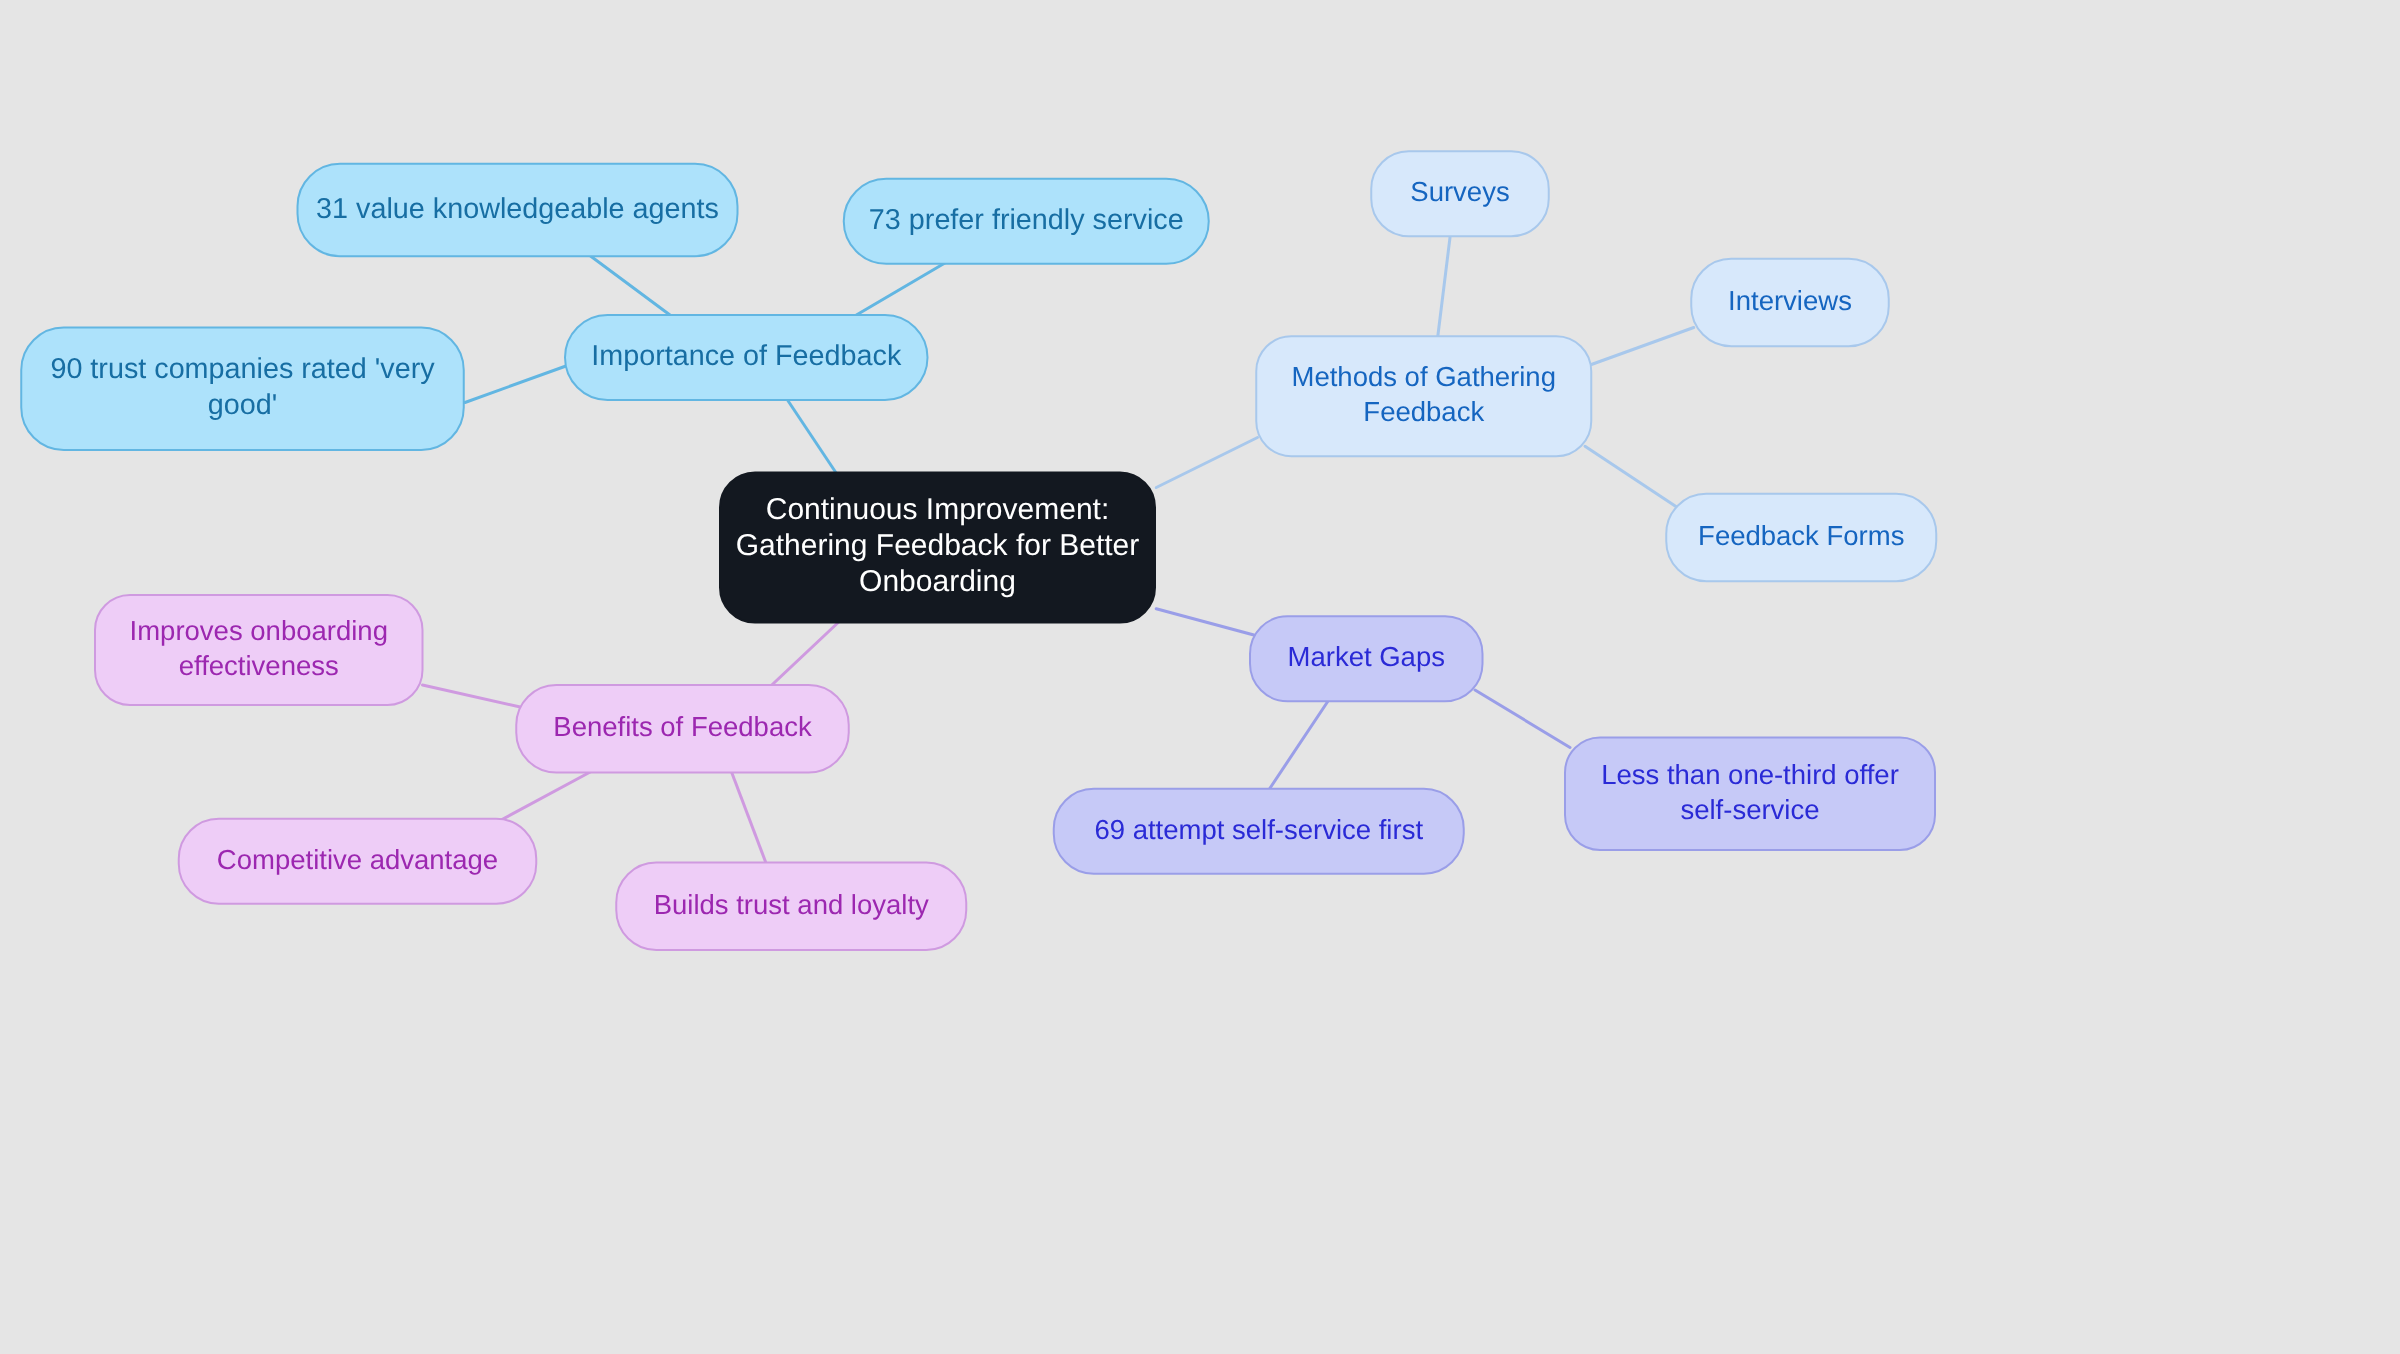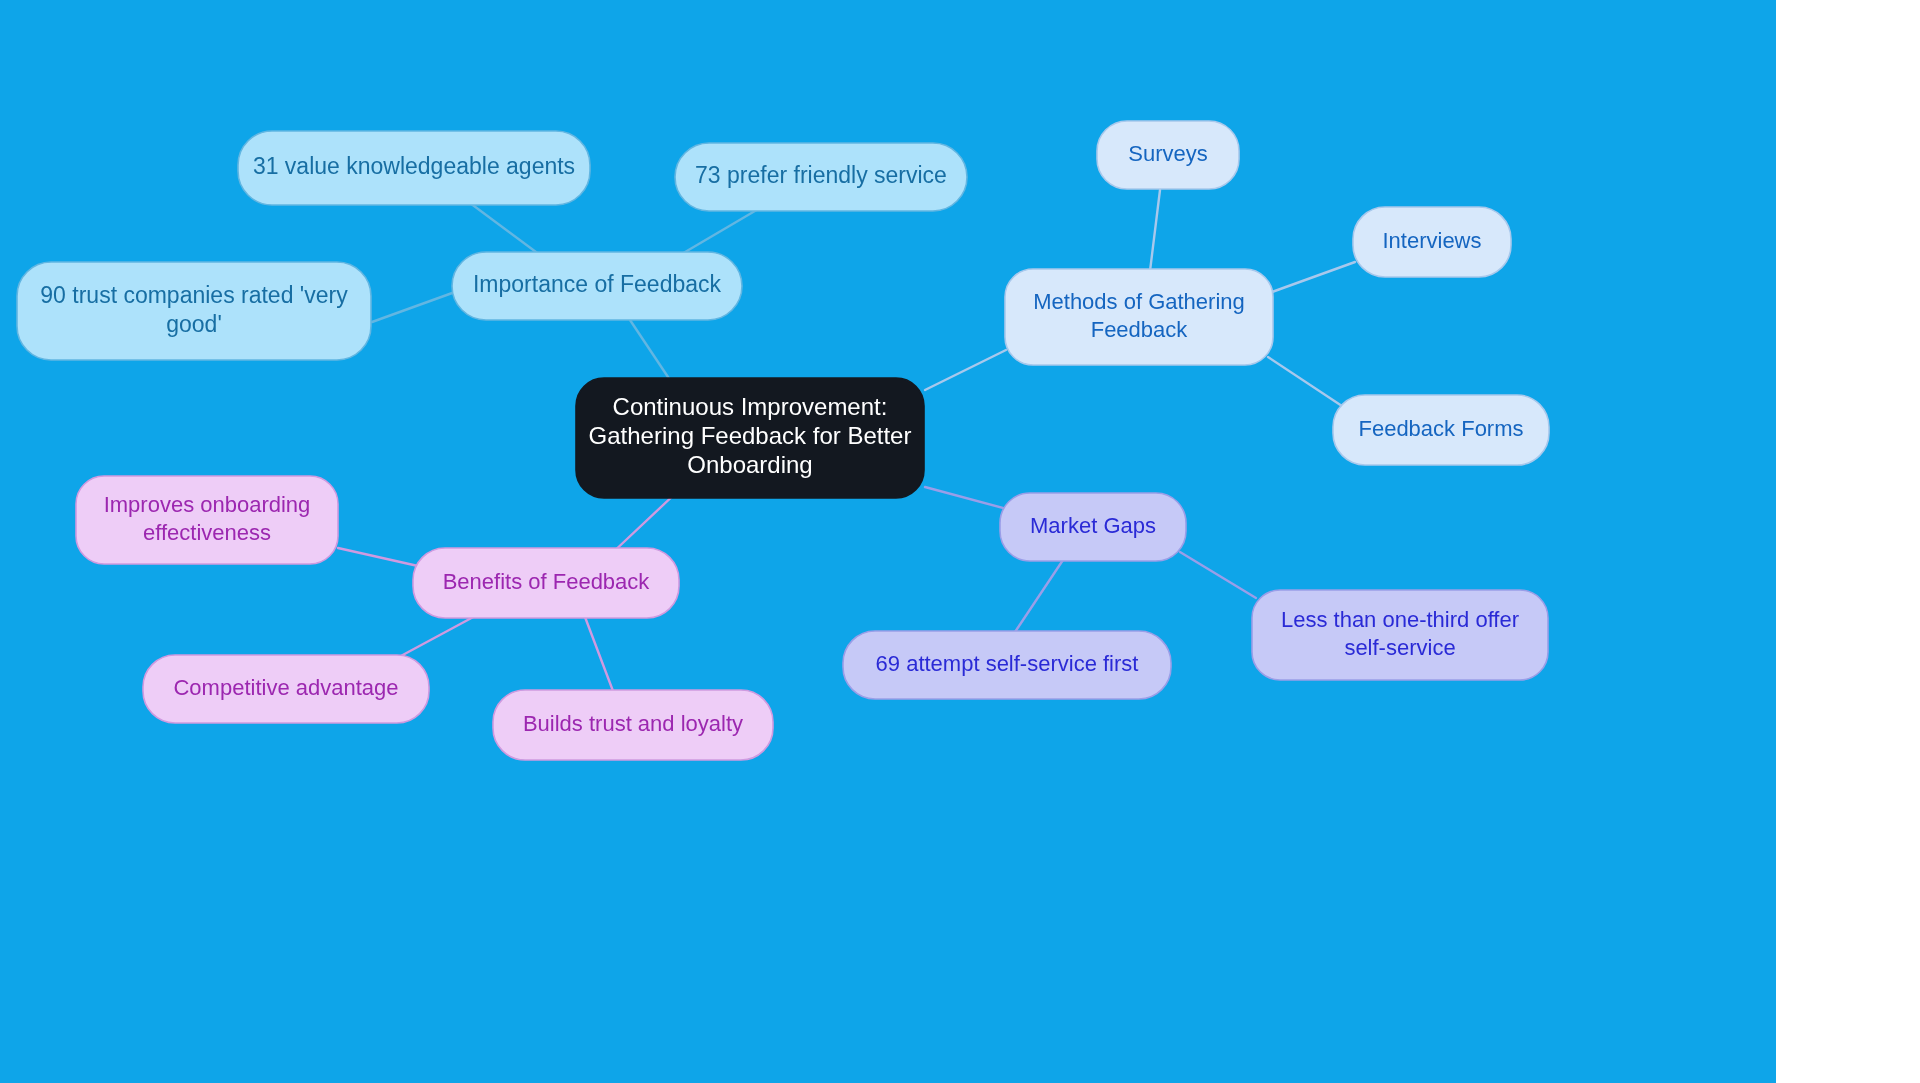--- a/index.html
+++ b/index.html
@@ -8,23 +8,23 @@
     background: #ffffff;
   }
   body {
     width: 1920px;
     height: 1083px;
     font-family: "Liberation Sans", sans-serif;
     overflow: hidden;
   }
   #mindmap-root {
     position: relative;
-    width: 1776px;
+    width: 1920px;
     height: 1083px;
-    background: #0ea5e9;
+    background: #e5e5e5;
   }
   svg.mindmap-canvas {
     position: absolute;
     top: 0;
     left: 0;
     width: 1920px;
     height: 1083px;
   }
   .edge-line {
     fill: none;

